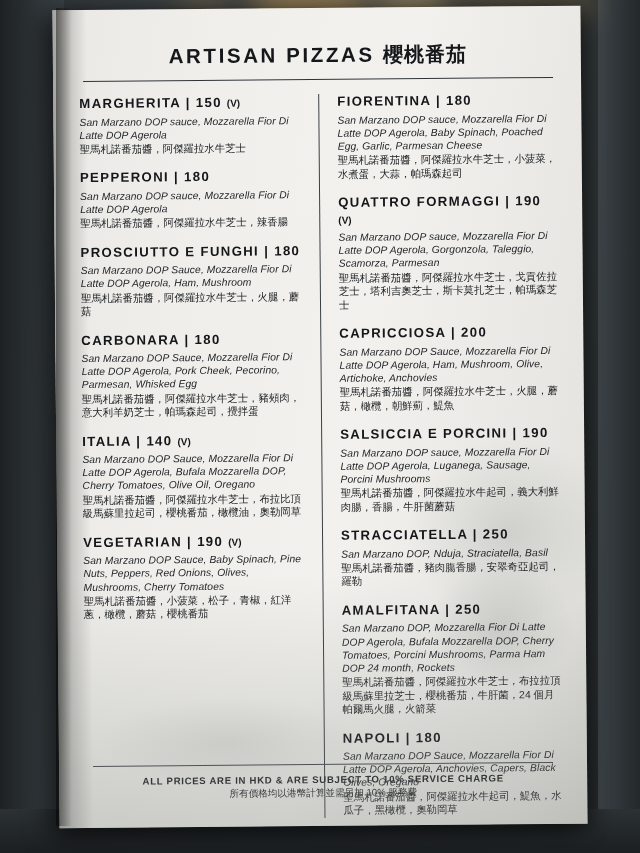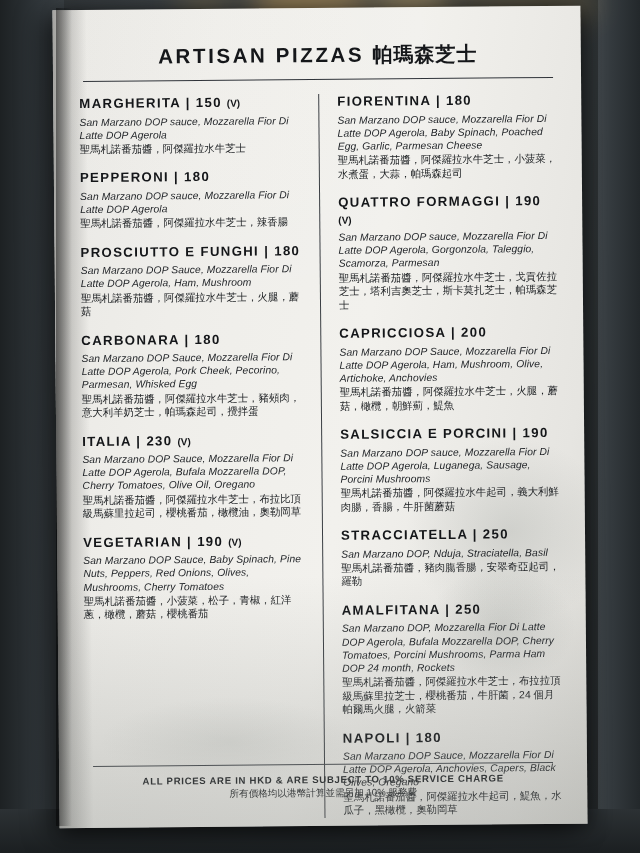--- a/index.html
+++ b/index.html
@@ -199,21 +199,21 @@
   <div class="bokeh b4"></div>
 
   <div id="page">
     <div class="paper-blotch blotch-1"></div>
     <div class="paper-blotch blotch-2"></div>
     <div class="paper-blotch blotch-3"></div>
 
     <div class="content">
       <h1 class="title">
         <span>ARTISAN PIZZAS</span>
-        <span class="cjk">帕瑪森芝士</span>
+        <span class="cjk">櫻桃番茄</span>
       </h1>
       <div class="title-rule"></div>
 
       <div class="columns">
         <div class="col left">
 
           <div class="item">
             <div class="item-name">
               <span>MARGHERITA | 150</span>
               <span class="veg">(V)</span>
@@ -244,21 +244,21 @@
             <div class="item-name">
               <span>CARBONARA | 180</span>
               <span class="veg"></span>
             </div>
             <div class="desc-en">San Marzano DOP Sauce, Mozzarella Fior Di Latte DOP Agerola, Pork Cheek, Pecorino, Parmesan, Whisked Egg</div>
             <div class="desc-zh">聖馬札諾番茄醬，阿傑羅拉水牛芝士，豬頰肉，意大利羊奶芝士，帕瑪森起司，攪拌蛋</div>
           </div>
 
           <div class="item">
             <div class="item-name">
-              <span>ITALIA | 230</span>
+              <span>ITALIA | 140</span>
               <span class="veg">(V)</span>
             </div>
             <div class="desc-en">San Marzano DOP Sauce, Mozzarella Fior Di Latte DOP Agerola, Bufala Mozzarella DOP, Cherry Tomatoes, Olive Oil, Oregano</div>
             <div class="desc-zh">聖馬札諾番茄醬，阿傑羅拉水牛芝士，布拉比頂級馬蘇里拉起司，櫻桃番茄，橄欖油，奧勒岡草</div>
           </div>
 
           <div class="item">
             <div class="item-name">
               <span>VEGETARIAN | 190</span>
               <span class="veg">(V)</span>

